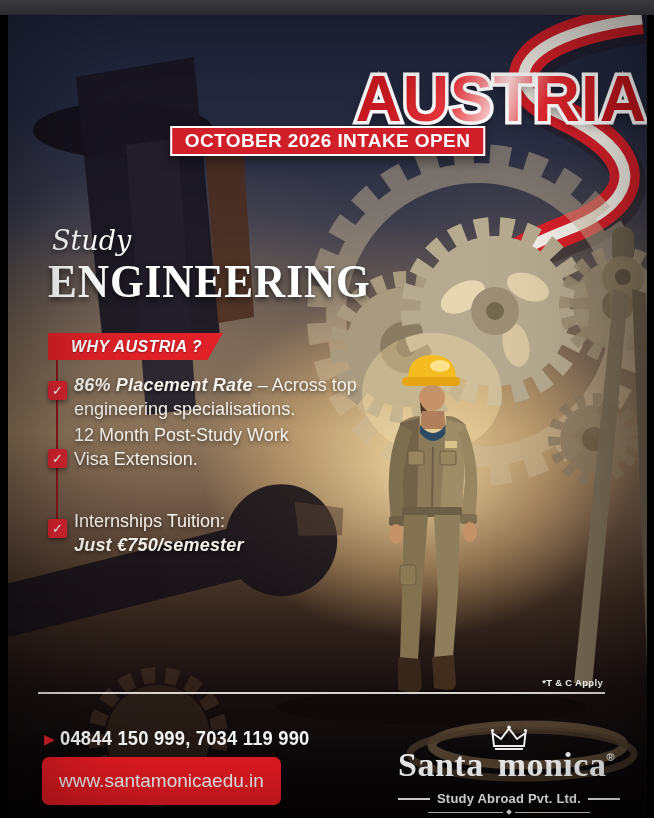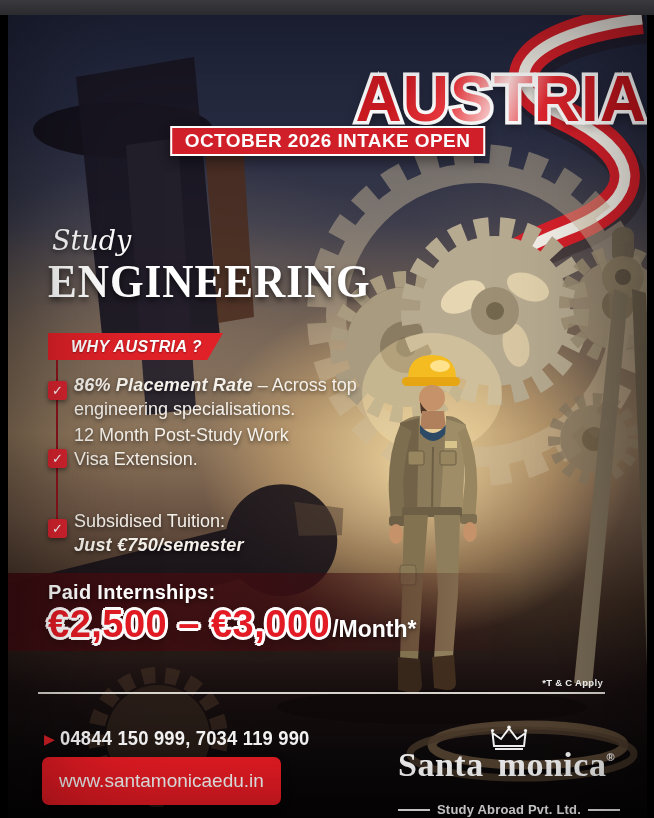--- a/index.html
+++ b/index.html
@@ -77,21 +77,21 @@
   .site-btn{position:absolute;left:34px;top:742px;background:#ee1c25;border:none;cursor:pointer;
     border-radius:7px;color:#fff;font-size:19px;padding:13px 17px;white-space:nowrap;
     font-family:"Liberation Sans",sans-serif;box-shadow:0 3px 8px rgba(0,0,0,.4);}
 
   
   .brand{position:absolute;left:390px;top:710px;width:222px;text-align:left;color:#fff;}
   .crown{display:block;margin:0 auto -3px auto;}
   .brand-name{font-family:"Liberation Serif",serif;font-weight:700;font-size:34px;
     line-height:34px;white-space:nowrap;word-spacing:5px;letter-spacing:.5px;}
   .reg{position:relative;top:-15px;font-size:11px;font-family:"Liberation Sans",sans-serif;}
-  .tagline{display:flex;align-items:center;margin-top:13px;}
+  .tagline{display:flex;align-items:center;margin-top:2px;}
   .tagline .tl-line{flex:1;height:2px;background:#fff;}
   .tagline .tl-text{margin:0 7px;font-size:13px;font-weight:700;letter-spacing:.2px;white-space:nowrap;}
   .brand-rule{display:flex;align-items:center;margin-top:4px;padding:0 30px;}
   .brand-rule .l{flex:1;height:1px;background:#e6e2da;}
   .brand-rule .diamond{width:4px;height:4px;background:#fff;transform:rotate(45deg);margin:0 4px;}
 </style>
 </head>
 <body>
 
 <div class="stage">
@@ -225,31 +225,24 @@
     </div>
 
     <div class="check" style="left:40px;top:434px;">✓</div>
     <div class="bullet" style="top:408px;">
       <div>12 Month Post-Study Work</div>
       <div>Visa Extension.</div>
     </div>
 
     <div class="check" style="left:40px;top:504px;">✓</div>
     <div class="bullet" style="top:494px;">
-      <div>Subsidised Tuition:</div>
+      <div>Internships Tuition:</div>
       <div class="b-strong">Just €750/semester</div>
     </div>
 
-    <div class="band">
-      <div class="band-label">Paid Internships:</div>
-      <div class="band-row">
-        <span class="amount">€2,500 – €3,000</span>
-        <span class="permonth">/Month*</span>
-      </div>
-    </div>
 
     <div class="tnc">*T &amp; C Apply</div>
     <div class="rule"></div>
 
     <span class="phone-arrow">▶</span>
     <div class="phones">04844 150 999, 7034 119 990</div>
     <button class="site-btn">www.santamonicaedu.in</button>
 
     <div class="brand">
       <svg class="crown" width="40" height="26" viewBox="0 0 40 26">

